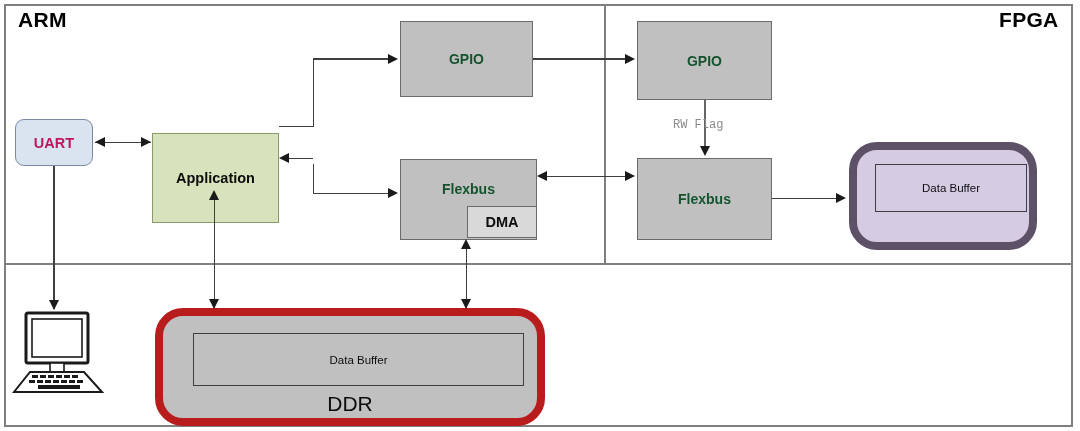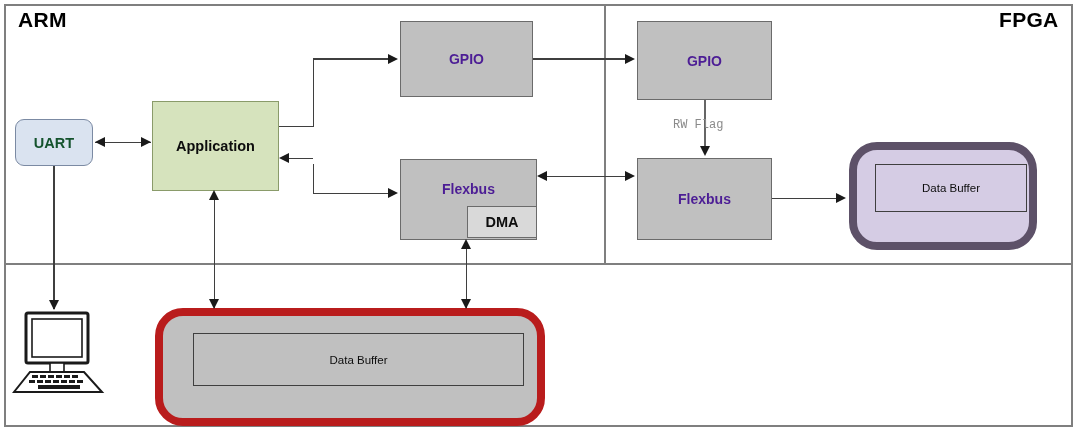--- a/index.html
+++ b/index.html
@@ -9,27 +9,27 @@
 
   .frame{position:absolute;border:2px solid #7f7f7f;box-sizing:border-box;}
   .divider{position:absolute;background:#7f7f7f;}
 
   .zone-label{position:absolute;font-weight:bold;font-size:21px;color:#000;
               letter-spacing:.3px;white-space:nowrap;}
 
   .node{position:absolute;box-sizing:border-box;display:flex;
         align-items:center;justify-content:center;text-align:center;}
   .rect{border:1px solid #6b6b6b;background:#c0c0c0;}
-  .rect .lbl{font-weight:bold;font-size:14px;color:#4c1d95;}
+  .rect .lbl{font-weight:bold;font-size:14px;color:#14532d;}
 
-  .app{background:#d6e3bd;border:1px solid #8a9b6a;}
+  .app{background:#d6e3bd;border:1px solid #8a9b6a;margin-top:32px;}
   .app .lbl{font-weight:bold;font-size:14.5px;color:#0d0d0d;}
 
   .uart{background:#dae3f0;border:1px solid #7b8aa3;border-radius:9px;}
-  .uart .lbl{font-weight:bold;font-size:14.5px;color:#14532d;}
+  .uart .lbl{font-weight:bold;font-size:14.5px;color:#be185d;}
 
   .dma{position:absolute;background:#d9d9d9;border:1px solid #6b6b6b;
        box-sizing:border-box;display:flex;align-items:center;
        justify-content:center;}
   .dma .lbl{font-weight:bold;font-size:14.5px;color:#0d0d0d;}
 
   .mem{border:8px solid #b91c1c;border-radius:28px;box-sizing:border-box;}
   .mem.ddr{background:#c0c0c0;}
   .mem.dram{background:#d5cce4;border-color:#5d5168;}
   .mem-name{position:absolute;left:0;right:0;text-align:center;
@@ -101,20 +101,21 @@
   <div class="mem dram" style="position:absolute;left:849px;top:142px;width:188px;height:108px;">
     <div class="buf" style="left:18px;top:14px;width:152px;height:48px;background:#d5cce4;">
       <span class="lbl">Data Buffer</span>
     </div>
   </div>
 
   <div class="mem ddr" style="position:absolute;left:155px;top:308px;width:390px;height:118px;">
     <div class="buf" style="left:30px;top:17px;width:331px;height:53px;background:#c0c0c0;">
       <span class="lbl">Data Buffer</span>
     </div>
+    <div class="mem-name" style="top:76px;">DDR</div>
   </div>
 
   <div class="laptop" style="left:12px;top:309px;width:100px;height:90px;">
     <svg width="100" height="90" viewBox="0 0 100 90">
       <rect x="14" y="4" width="62" height="50" rx="2" fill="#fff" stroke="#1a1a1a" stroke-width="3"></rect>
       <rect x="20" y="10" width="50" height="38" fill="#fff" stroke="#1a1a1a" stroke-width="1.6"></rect>
       <rect x="38" y="54" width="14" height="9" fill="#fff" stroke="#1a1a1a" stroke-width="1.6"></rect>
       <path d="M18 63 L72 63 L90 83 L2 83 Z" fill="#fff" stroke="#1a1a1a" stroke-width="2"></path>
       <g fill="#1a1a1a">
         <rect x="20" y="66" width="6" height="3"></rect>

